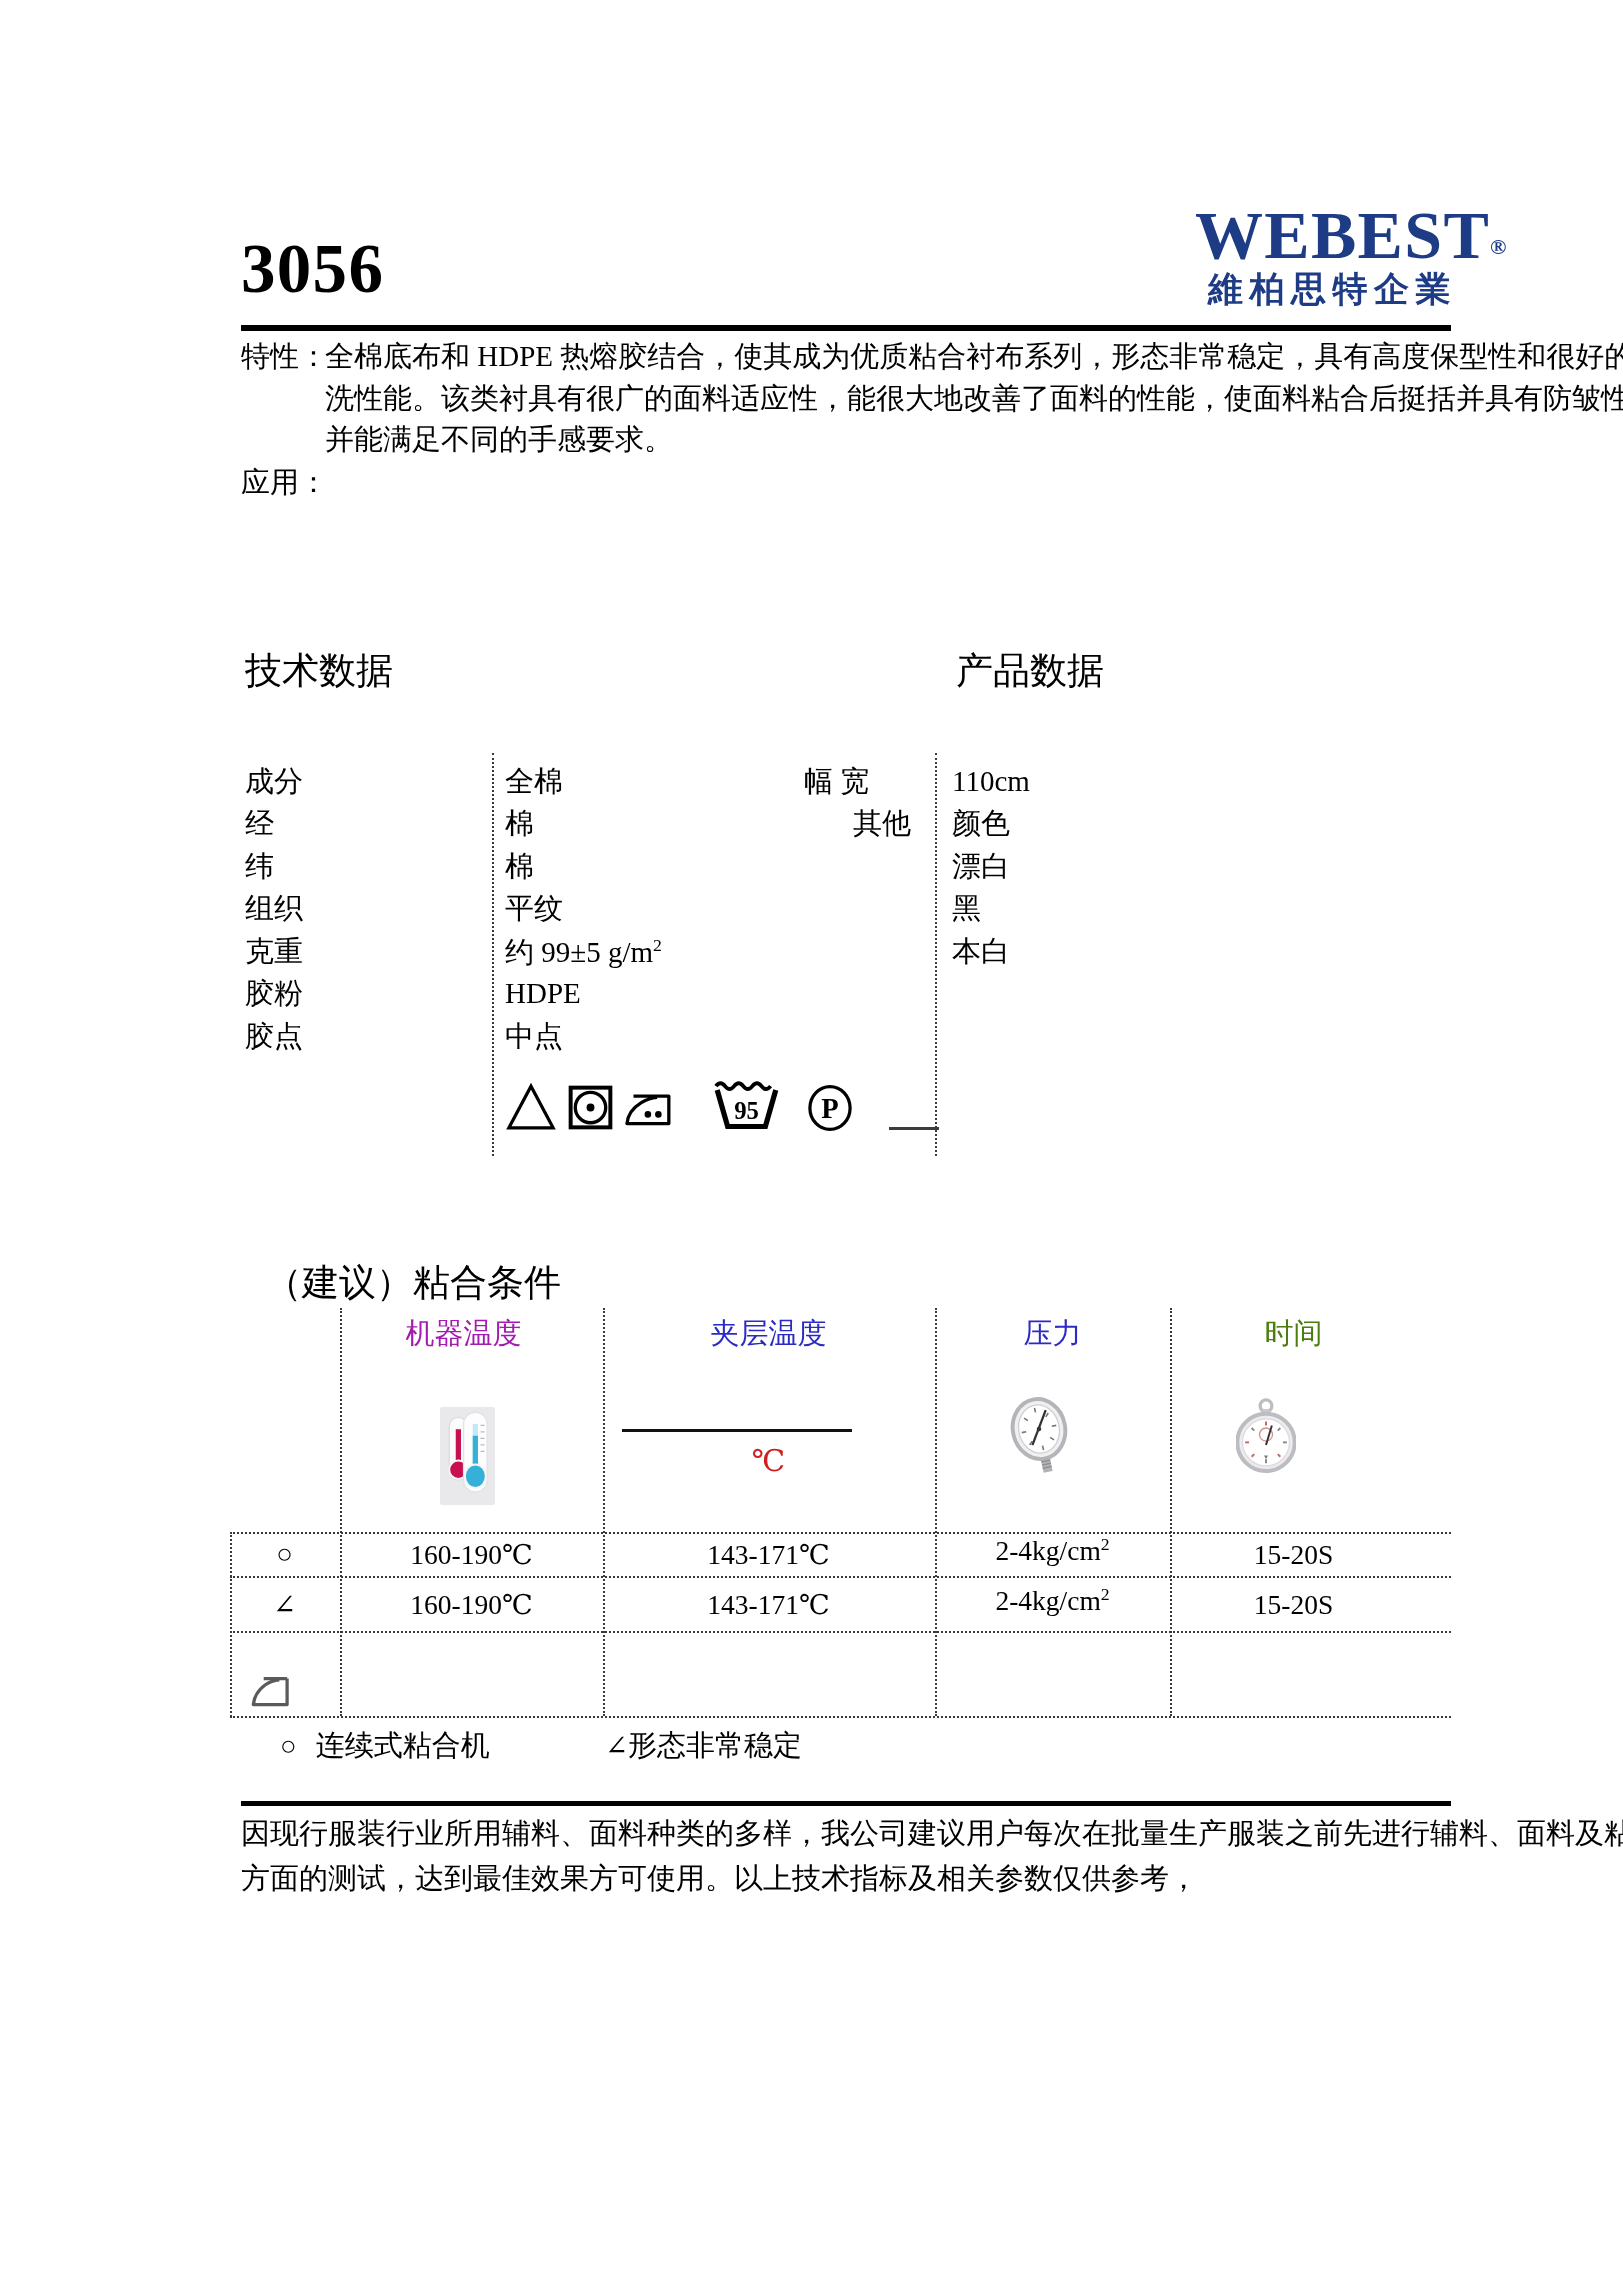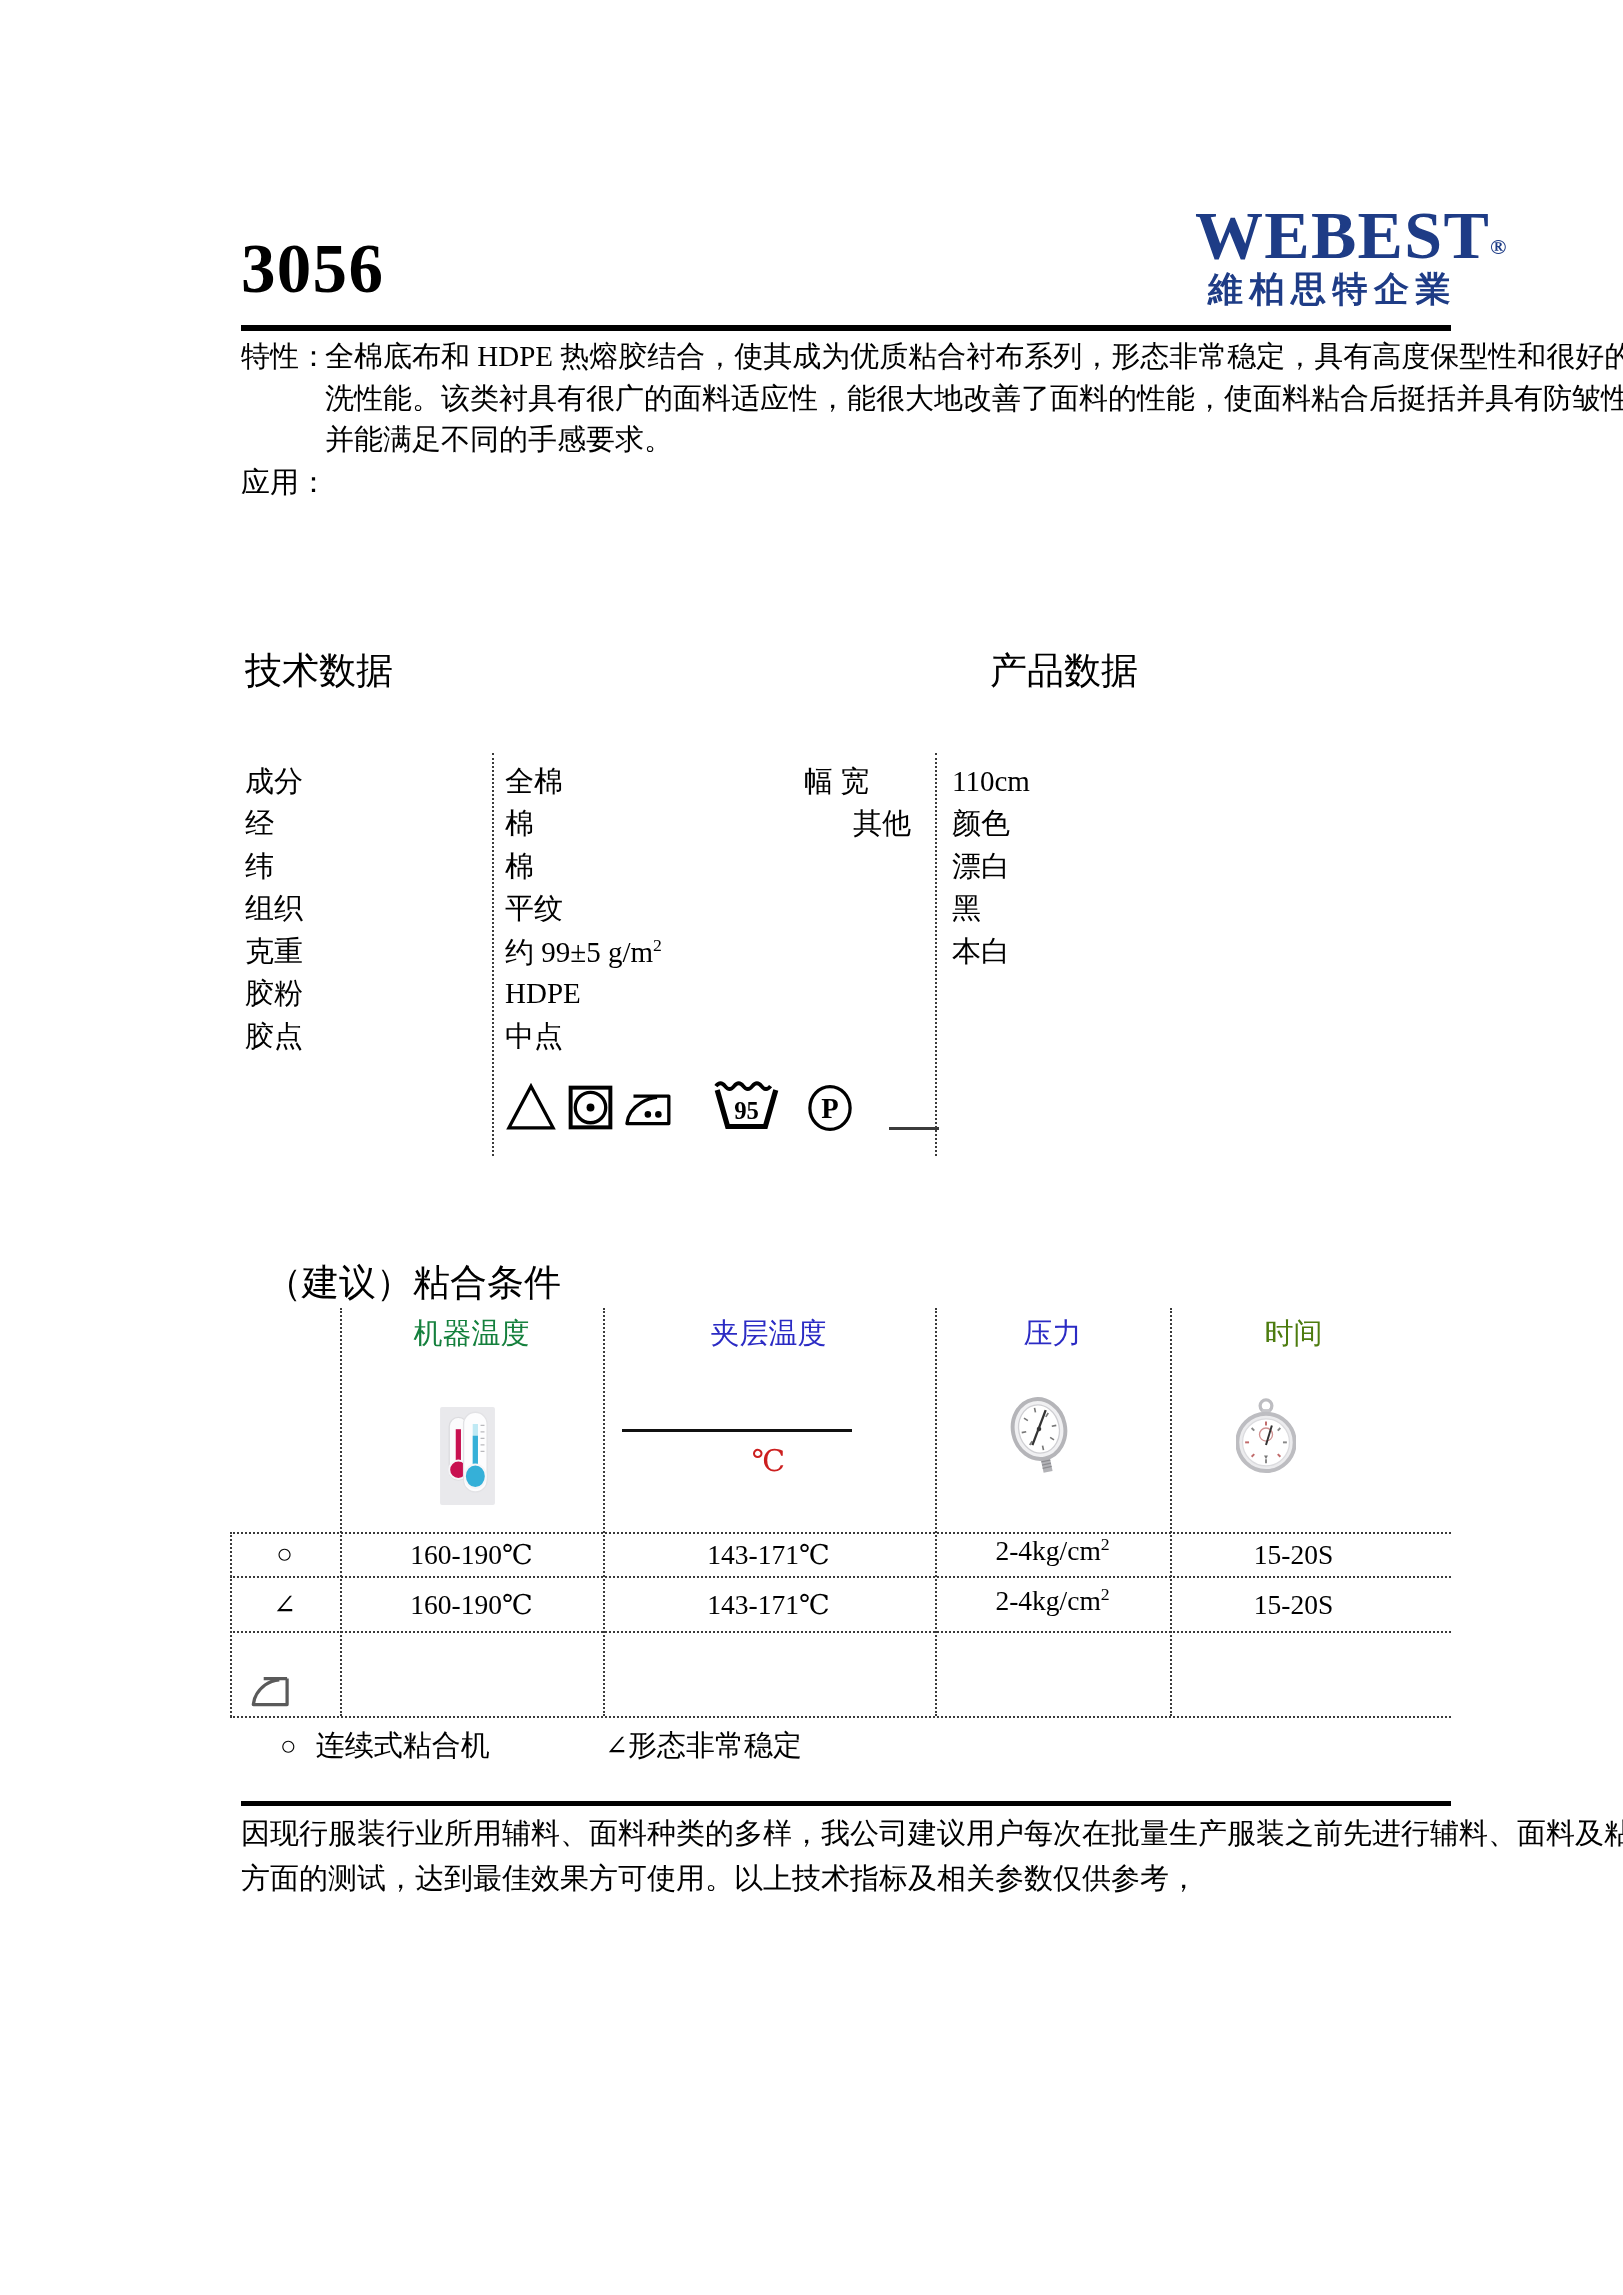--- a/index.html
+++ b/index.html
@@ -45,21 +45,21 @@
   <div class="abs rule" style="left:241px;top:325px;width:1210px;height:5.9px;"></div>
 
   <div class="abs body-txt" style="left:241px;top:340px;">特性：</div>
   <div class="abs body-txt" style="left:325px;top:340px;">全棉底布和 HDPE 热熔胶结合，使其成为优质粘合衬布系列，形态非常稳定，具有高度保型性和很好的耐水</div>
   <div class="abs body-txt" style="left:325px;top:382px;">洗性能。该类衬具有很广的面料适应性，能很大地改善了面料的性能，使面料粘合后挺括并具有防皱性能，</div>
   <div class="abs body-txt" style="left:325px;top:423px;">并能满足不同的手感要求。</div>
 
   <div class="abs body-txt" style="left:241px;top:466px;">应用：</div>
 
   <div class="abs sec-title" style="left:245px;top:650px;">技术数据</div>
-  <div class="abs sec-title" style="left:990px;top:650px;text-align:center;">产品数据</div>
+  <div class="abs sec-title" style="left:956px;top:650px;text-align:center;">产品数据</div>
 
   <div class="abs vdot" style="left:492px;top:753px;height:403px;"></div>
   <div class="abs vdot" style="left:935px;top:753px;height:403px;"></div>
 
   <div class="abs body-txt" style="left:245px;top:765px;">成分</div>
   <div class="abs body-txt" style="left:505px;top:765px;">全棉</div>
 
   <div class="abs body-txt" style="left:245px;top:807px;">经</div>
   <div class="abs body-txt" style="left:505px;top:807px;">棉</div>
 
@@ -126,21 +126,21 @@
   <div class="abs vdot" style="left:603px;top:1308px;height:408px;"></div>
   <div class="abs vdot" style="left:935px;top:1308px;height:408px;"></div>
   <div class="abs vdot" style="left:1170px;top:1308px;height:408px;"></div>
   <div class="abs vdot" style="left:230px;top:1532px;height:185px;"></div>
 
   <div class="abs hdot" style="left:230px;top:1532px;width:1221px;"></div>
   <div class="abs hdot" style="left:230px;top:1576px;width:1221px;"></div>
   <div class="abs hdot" style="left:230px;top:1631px;width:1221px;"></div>
   <div class="abs hdot" style="left:230px;top:1716px;width:1221px;"></div>
 
-  <div class="abs bt-head ctr" style="left:340px;top:1317px;width:263px;color:#15803d;">机器温度</div>
+  <div class="abs bt-head ctr" style="left:332px;top:1317px;width:263px;color:#a21caf;">机器温度</div>
   <div class="abs bt-head ctr" style="left:603px;top:1317px;width:331px;color:#2b2bc4;">夹层温度</div>
   <div class="abs bt-head ctr" style="left:935px;top:1317px;width:235px;color:#2b2bc4;">压力</div>
   <div class="abs bt-head ctr" style="left:1170px;top:1317px;width:247px;color:#4d7c0f;">时间</div>
 
   <svg class="abs" style="left:440px;top:1407px;" width="55" height="98" viewBox="0 0 84 150">
     <rect x="0" y="0" width="84" height="150" rx="3" fill="#e9e9ec"></rect>
     <rect x="14" y="16" width="28" height="96" rx="14" fill="#fbfbfc" stroke="#dcdcdf" stroke-width="2"></rect>
     <rect x="24" y="34" width="8" height="52" fill="#c81050"></rect>
     <circle cx="28" cy="96" r="14" fill="#c81050" stroke="#f6f6f8" stroke-width="3"></circle>
     <rect x="36" y="8" width="36" height="122" rx="18" fill="#fdfdfe" stroke="#e2e2e5" stroke-width="2"></rect>

